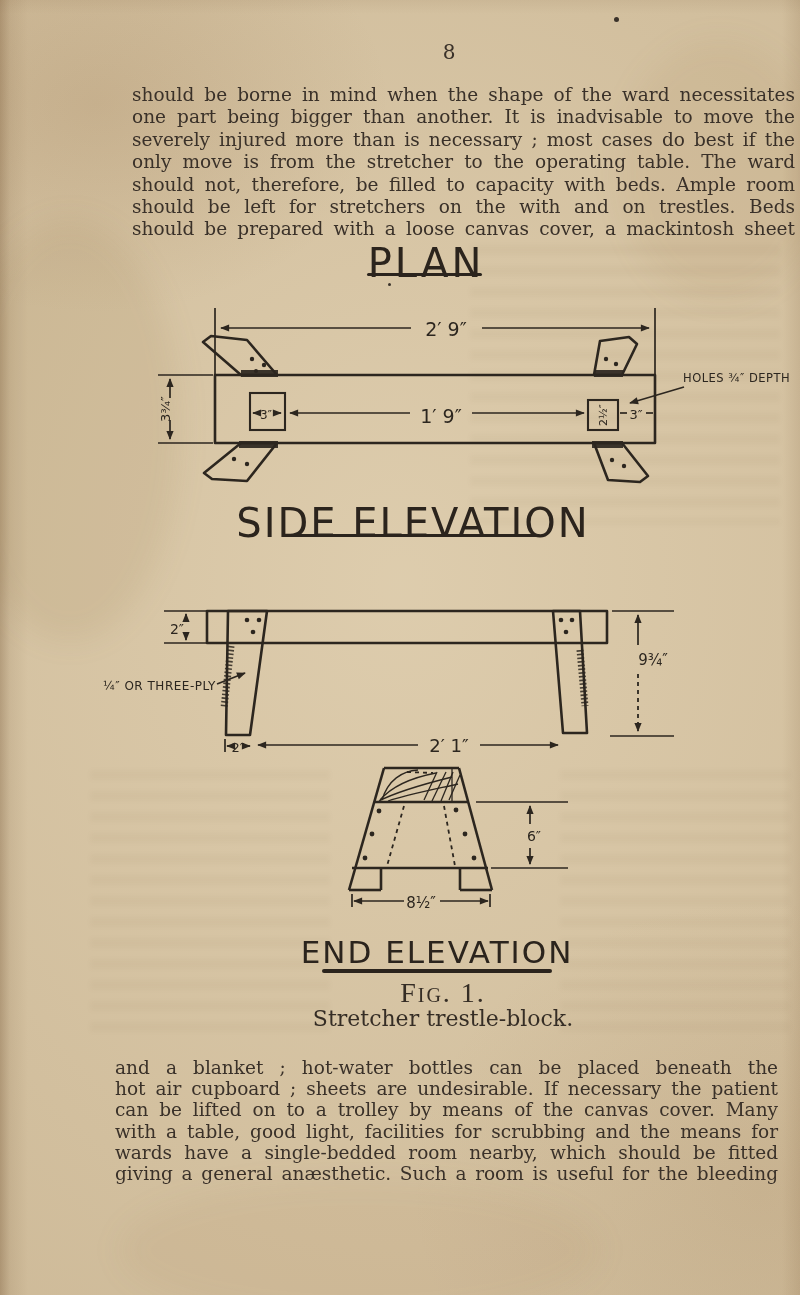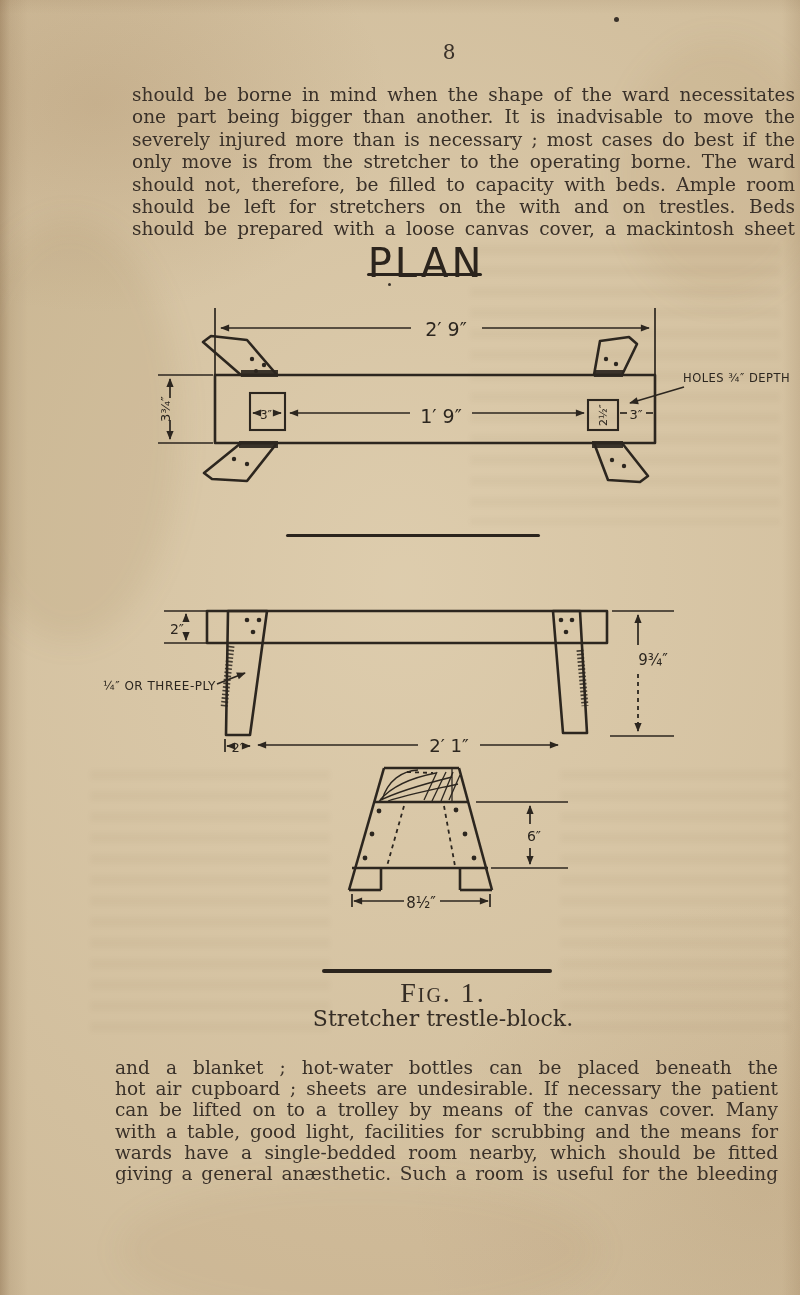--- a/index.html
+++ b/index.html
@@ -53,21 +53,21 @@
   <div class="ghost" style="left:90px;top:770px;width:240px;height:270px;"></div>
   <div class="ghost" style="left:560px;top:770px;width:230px;height:270px;"></div>
 
   <div class="pageno" style="left:449px;top:40px;transform:translateX(-50%);">8</div>
   <div class="speck" style="left:614px;top:17px;width:5px;height:5px;"></div>
 
   <div class="para para-top" style="top:84px;margin-left:17px;">
     <div class="tline">should be borne in mind when the shape of the ward necessitates</div>
     <div class="tline">one part being bigger than another.  It is inadvisable to move the</div>
     <div class="tline">severely injured more than is necessary ;  most cases do best if the</div>
-    <div class="tline">only move is from the stretcher to the operating borne.  The ward</div>
+    <div class="tline">only move is from the stretcher to the operating table.  The ward</div>
     <div class="tline">should not, therefore, be filled to capacity with beds.  Ample room</div>
     <div class="tline">should be left for stretchers on the with and on trestles.  Beds</div>
     <div class="tline">should be prepared with a loose canvas cover, a mackintosh sheet</div>
   </div>
 
   <div class="heading" style="left:426px;top:240px;">PLAN</div>
   <div class="underline" style="left:367px;top:273px;width:115px;height:3px;"></div>
   <div class="speck" style="left:388px;top:283px;width:3px;height:3px;"></div>
 
   <svg style="left:130px;top:300px;" width="670" height="200" viewBox="130 300 670 200">
@@ -121,20 +121,21 @@
     <rect class="thin" x="588" y="400" width="30" height="30"></rect>
     <text transform="rotate(-90 603 415)" x="603" y="419" font-size="11" text-anchor="middle">2½″</text>
     <line class="dim" x1="620" y1="413" x2="627" y2="413"></line>
     <line class="dim" x1="646" y1="413" x2="653" y2="413"></line>
     <text x="636" y="419" font-size="13" text-anchor="middle">3″</text>
 
     <text x="683" y="382" font-size="11.5" letter-spacing="0.5">HOLES ¾″ DEPTH</text>
     <line class="dim" x1="684" y1="387" x2="630" y2="403" marker-end="url(#ah)"></line>
   </svg>
 
+  <div class="heading" style="left:413px;top:500px;letter-spacing:2px;">SIDE ELEVATION</div>
   <div class="underline" style="left:286px;top:534px;width:254px;height:3px;"></div>
 
   <svg style="left:60px;top:595px;" width="700" height="165" viewBox="60 595 700 165">
 
     <rect class="out" x="207" y="611" width="400" height="32"></rect>
 
     <line class="dim" x1="164" y1="611" x2="206" y2="611"></line>
     <line class="dim" x1="164" y1="643" x2="206" y2="643"></line>
     <line class="dim" x1="186" y1="622" x2="186" y2="614" marker-end="url(#ah)"></line>
     <line class="dim" x1="186" y1="632" x2="186" y2="640" marker-end="url(#ah)"></line>
@@ -208,20 +209,21 @@
     <text x="534" y="841" font-size="14" text-anchor="middle">6″</text>
     <line class="dim" x1="530" y1="848" x2="530" y2="864" marker-end="url(#ah)"></line>
 
     <line class="dim" x1="352" y1="894" x2="352" y2="907"></line>
     <line class="dim" x1="490" y1="894" x2="490" y2="907"></line>
     <line class="dim" x1="404" y1="901" x2="354" y2="901" marker-end="url(#ah)"></line>
     <line class="dim" x1="440" y1="901" x2="488" y2="901" marker-end="url(#ah)"></line>
     <text x="421" y="908" font-size="15" text-anchor="middle">8½″</text>
   </svg>
 
+  <div class="heading" style="left:437px;top:934px;font-size:31px;letter-spacing:2px;">END ELEVATION</div>
   <div class="underline" style="left:322px;top:969px;width:230px;height:3.5px;"></div>
 
   <div class="figtext fig-label" style="left:443px;top:977px;">Fig. 1.</div>
   <div class="figtext caption" style="left:443px;top:1006px;text-align:right;">Stretcher trestle-block.</div>
 
   <div class="para para-bottom" style="top:1057px;">
     <div class="tline">and a blanket ;  hot-water bottles can be placed beneath the</div>
     <div class="tline">hot air cupboard ;  sheets are undesirable.  If necessary the patient</div>
     <div class="tline">can be lifted on to a trolley by means of the canvas cover.  Many</div>
     <div class="tline">with a table, good light, facilities for scrubbing and the means for</div>

